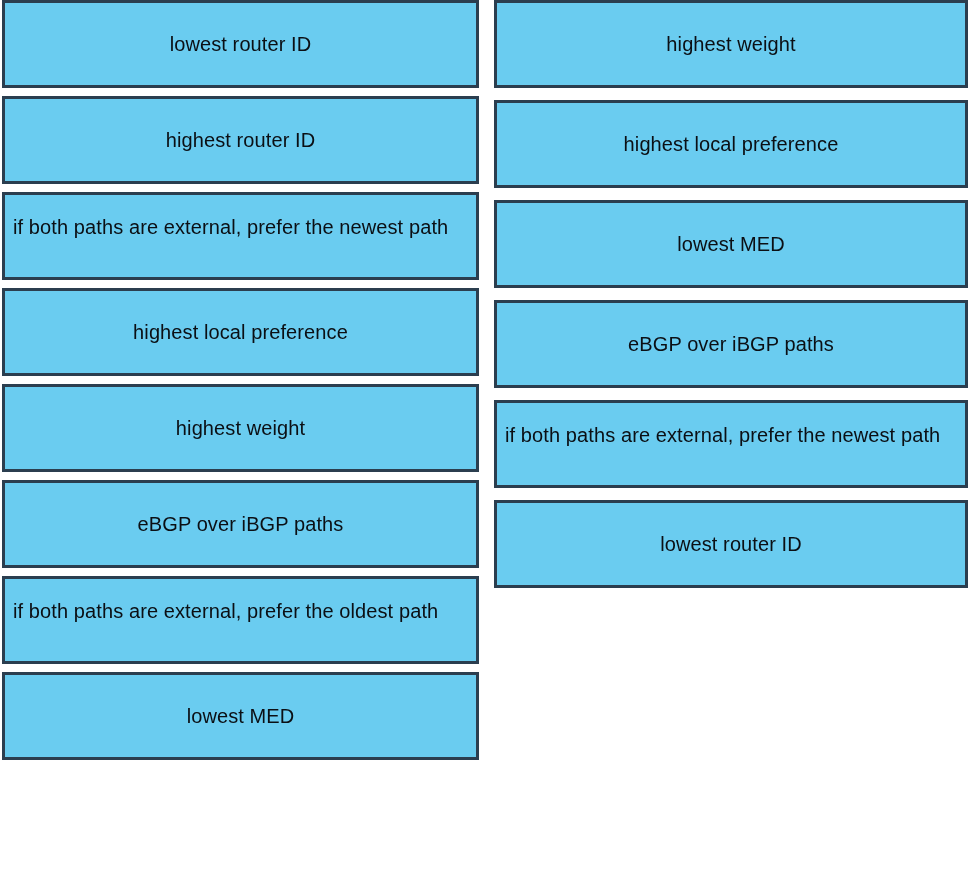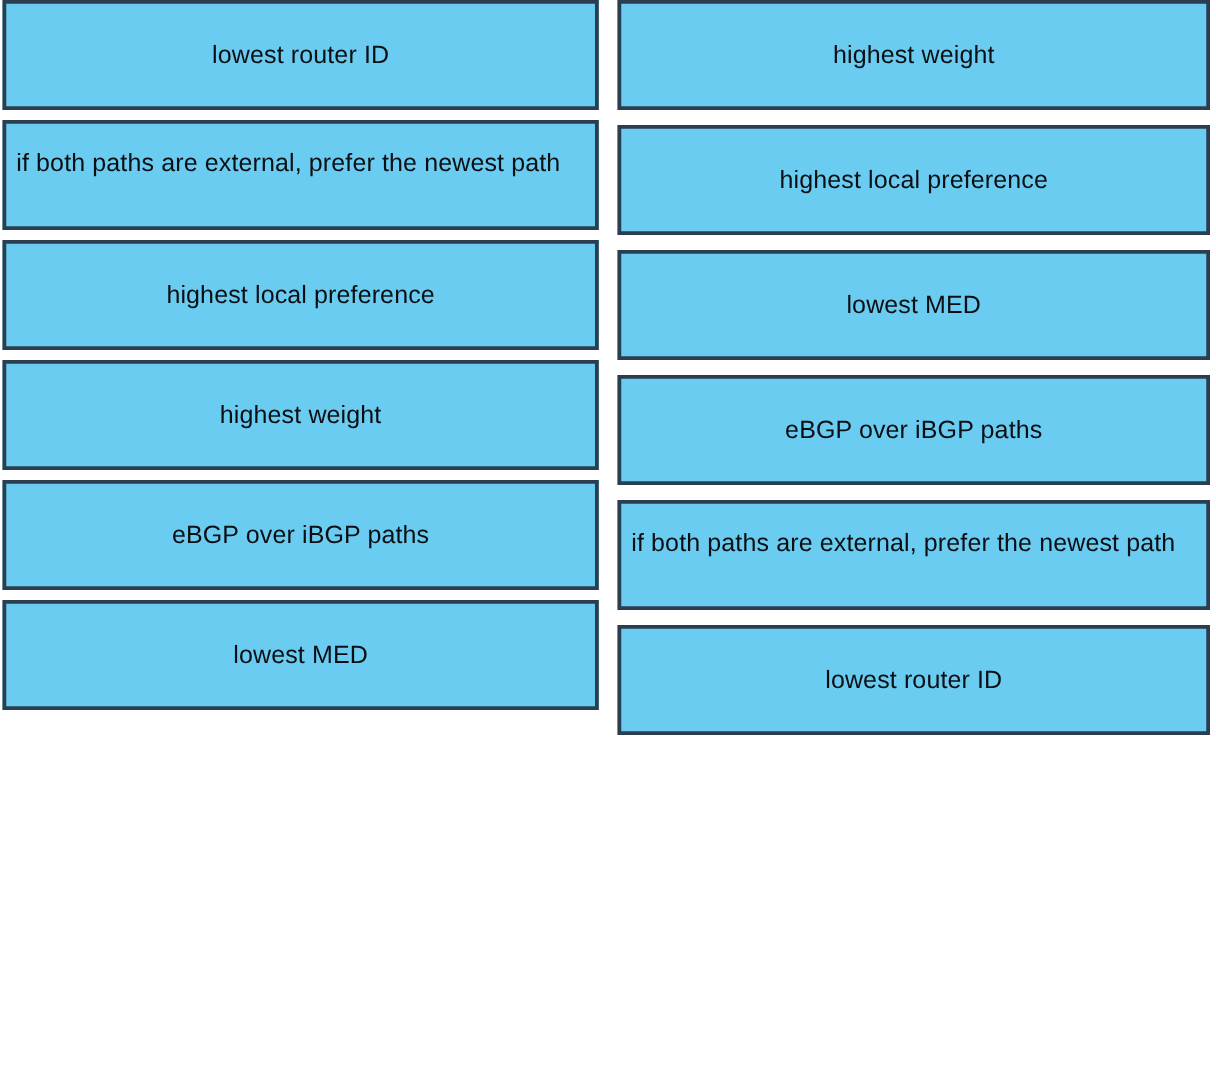--- a/index.html
+++ b/index.html
@@ -87,31 +87,37 @@
 </style>
 </head>
 <body>
 
 <div id="canvas">
 
   <div class="column" id="left-column">
     <div class="option-box single">
       <span class="option-label">lowest router ID</span>
     </div>
+    <div class="option-box single">
+      <span class="option-label">highest router ID</span>
+    </div>
     <div class="option-box wrap">
       <span class="option-label">if both paths are external, prefer the newest path</span>
     </div>
     <div class="option-box single">
       <span class="option-label">highest local preference</span>
     </div>
     <div class="option-box single">
       <span class="option-label">highest weight</span>
     </div>
     <div class="option-box single">
       <span class="option-label">eBGP over iBGP paths</span>
+    </div>
+    <div class="option-box wrap">
+      <span class="option-label">if both paths are external, prefer the oldest path</span>
     </div>
     <div class="option-box single">
       <span class="option-label">lowest MED</span>
     </div>
   </div>
 
   <div class="column" id="right-column">
     <div class="option-box single">
       <span class="option-label">highest weight</span>
     </div>

